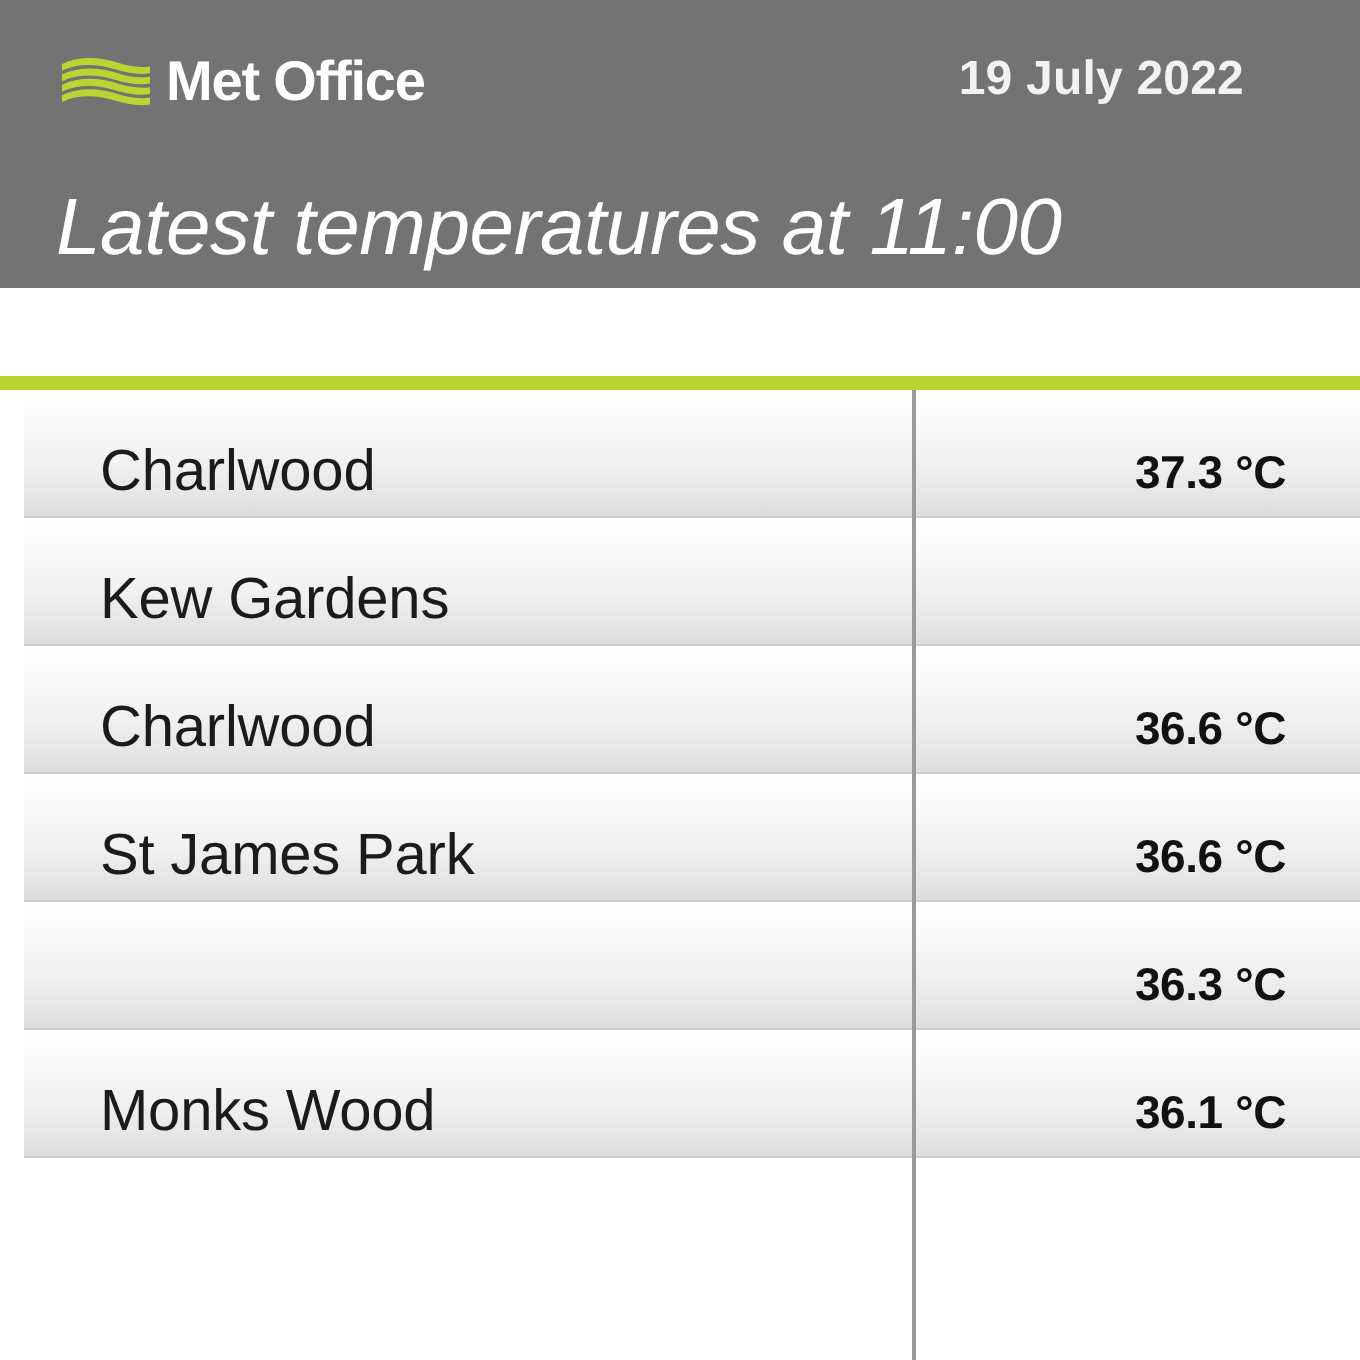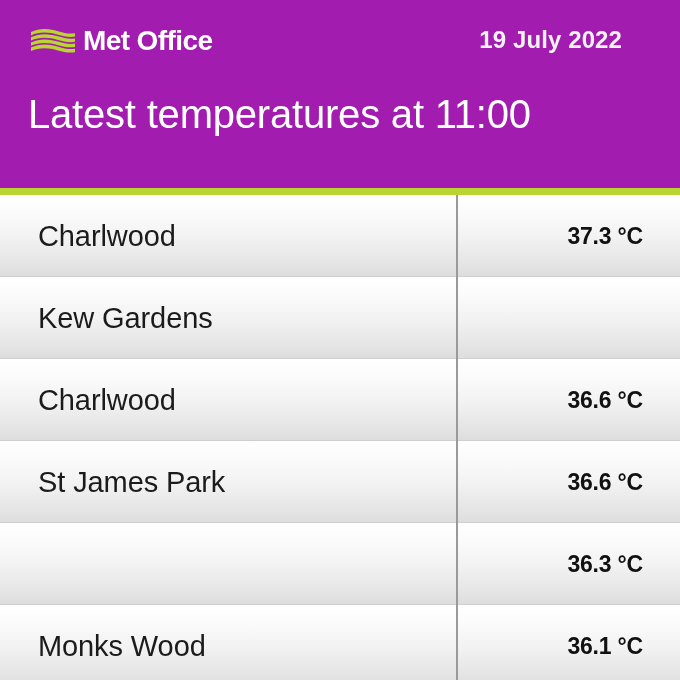--- a/index.html
+++ b/index.html
@@ -17,22 +17,22 @@
     position: relative;
     width: 680px;
     height: 680px;
     overflow: hidden;
     background: #ffffff;
   }
 
   
   .header {
     position: relative;
-    height: 188px;
-    background: #a21caf;
+    height: 144px;
+    background: #737373;
     box-sizing: border-box;
   }
 
   .header-top {
     position: relative;
     height: 70px;
   }
 
   .brand {
     position: absolute;
@@ -73,20 +73,21 @@
   .header-title {
     position: absolute;
     left: 28px;
     top: 90px;
     color: #ffffff;
     font-size: 40px;
     font-weight: 400;
     letter-spacing: -0.2px;
     white-space: nowrap;
     line-height: 48px;
+    font-style: italic;
   }
 
   .accent-bar {
     position: absolute;
     left: 0;
     right: 0;
     top: 188px;
     height: 7px;
     background: #bad531;
   }
@@ -94,28 +95,29 @@
   
   .table {
     position: absolute;
     left: 0;
     top: 195px;
     width: 680px;
   }
 
   .row {
     position: relative;
-    height: 82px;
+    height: 64px;
     background: linear-gradient(to bottom,
                 #ffffff 0%,
                 #fbfbfb 22%,
                 #f1f1f1 55%,
                 #e4e4e4 86%,
                 #dcdcdc 100%);
     box-sizing: border-box;
+    margin-left: 12px;
   }
 
   .row::after {
     content: "";
     position: absolute;
     left: 0;
     right: 0;
     bottom: 0;
     height: 1px;
     background: #cfcfcf;

